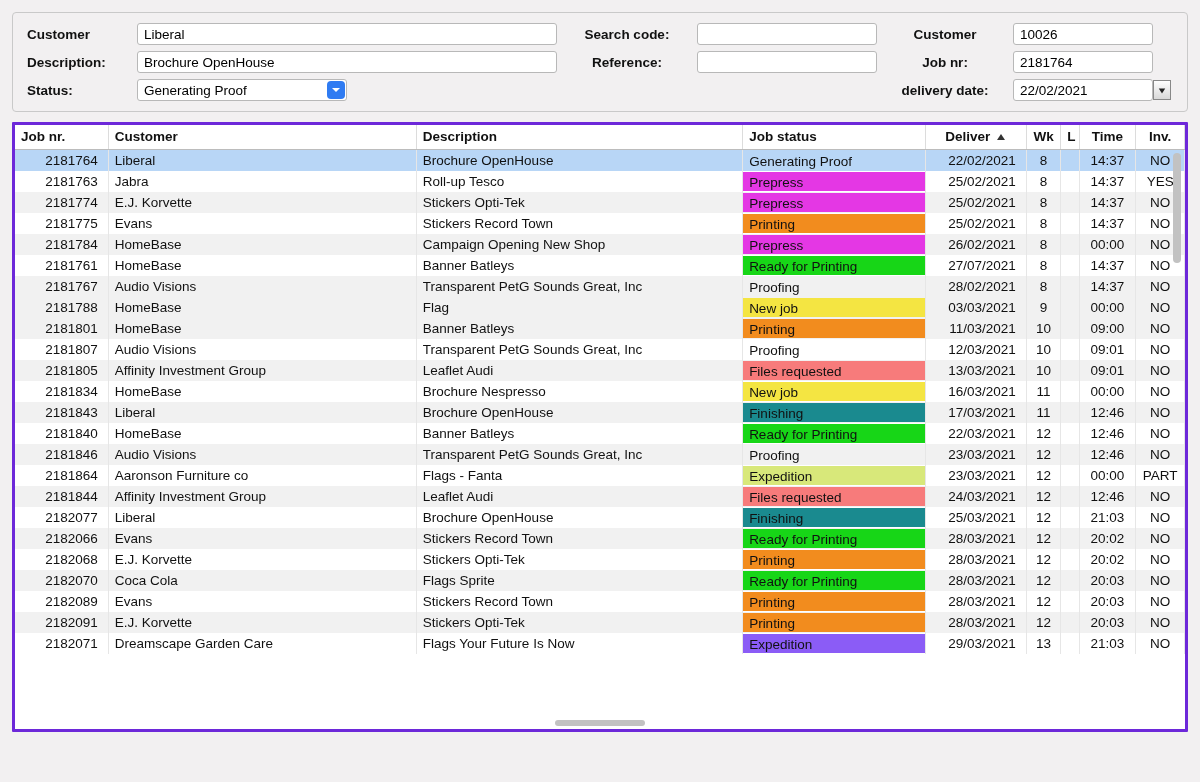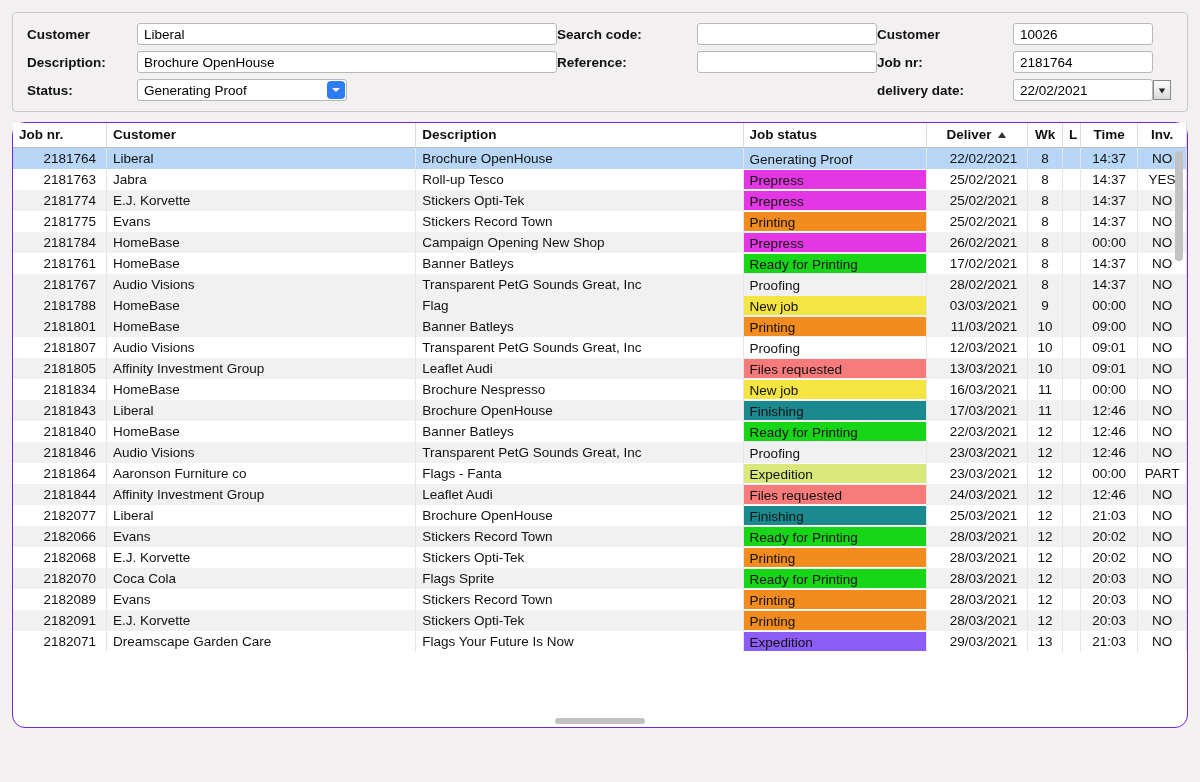--- a/index.html
+++ b/index.html
@@ -22,21 +22,21 @@
     display: grid;
     grid-template-columns: 110px 420px 140px 180px 1fr 140px 20px;
     row-gap: 6px;
     align-items: center;
   }
   .form-grid label {
     font-weight: 600;
     white-space: nowrap;
   }
   .right-label {
-    text-align: left;
+    text-align: center;
     font-weight: 600;
     white-space: nowrap;
   }
   input[type="text"] {
     height: 22px;
     border: 1px solid #b8b8b8;
     border-radius: 3px;
     padding: 2px 6px;
     background: #fff;
     font: inherit;
@@ -70,22 +70,22 @@
     border: 1px solid #888;
     background: linear-gradient(#fefefe,#d8d8d8);
     display: flex;
     align-items: center;
     justify-content: center;
     cursor: pointer;
   }
   .date-btn svg { width: 8px; height: 8px; fill: #222; }
 
   .table-panel {
-    border: 1px solid #6d28d9;
-    border-radius: 13px;
+    border: 3px solid #6d28d9;
+    border-radius: 1px;
     background: #fff;
     position: relative;
   }
   .table-scroll {
     overflow: hidden;
     height: 604px;
     position: relative;
   }
   table {
     border-collapse: collapse;
@@ -308,21 +308,21 @@
             <td class="center">00:00</td>
             <td class="center">NO</td>
           </tr>
           <tr class="even">
             <td class="num">2181761</td>
             <td class="">HomeBase</td>
             <td class="">Banner Batleys</td>
             <td class="status-cell">
               <span style="background: rgb(23, 214, 23);">Ready for Printing</span>
             </td>
-            <td class="num">17/02/2021</td>
+            <td class="num">27/07/2021</td>
             <td class="center">8</td>
             <td class="center"></td>
             <td class="center">14:37</td>
             <td class="center">NO</td>
           </tr>
           <tr class="odd">
             <td class="num">2181767</td>
             <td class="">Audio Visions</td>
             <td class="">Transparent PetG Sounds Great, Inc</td>
             <td class="status-cell">

